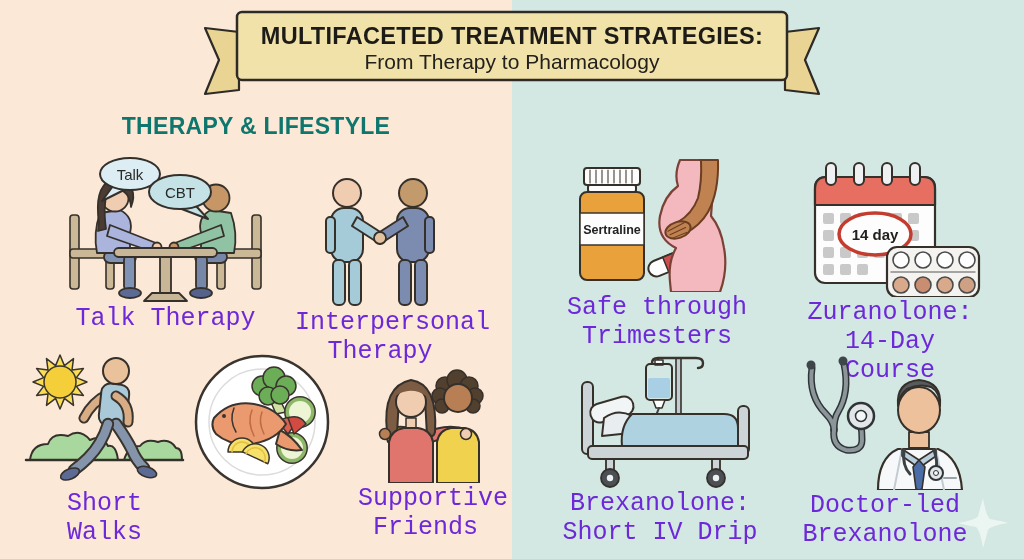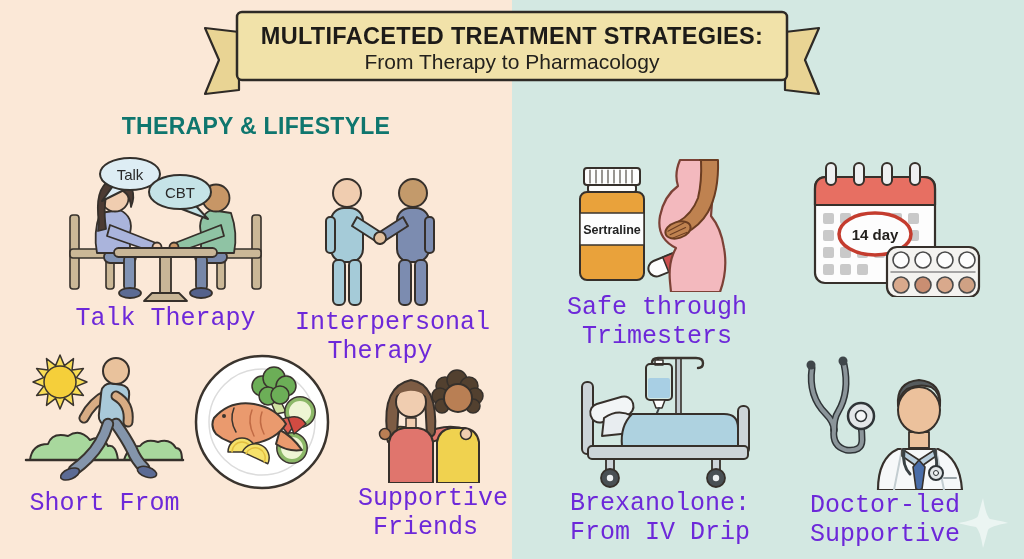--- a/index.html
+++ b/index.html
@@ -131,21 +131,21 @@
         <path d="M94 46 Q108 54 106 72" stroke="#d8ac84" stroke-width="7" fill="none"></path>
         <circle cx="94" cy="21" r="13" fill="#e9c29c" stroke="#36302b" stroke-width="2"></circle>
         <path d="M94 74 Q104 88 110 100 Q114 110 122 118" stroke="#3a342e" stroke-width="12.5" fill="none"></path>
         <path d="M94 74 Q104 88 110 100 Q114 110 122 118" stroke="#8495ab" stroke-width="8.5" fill="none"></path>
         <path d="M86 74 Q80 94 66 108 Q60 114 52 120" stroke="#3a342e" stroke-width="12.5" fill="none"></path>
         <path d="M86 74 Q80 94 66 108 Q60 114 52 120" stroke="#8495ab" stroke-width="8.5" fill="none"></path>
         <ellipse cx="125" cy="122" rx="10" ry="5" fill="#5c6b94" stroke="#36302b" stroke-width="1.6" transform="rotate(18 125 122)"></ellipse>
         <ellipse cx="48" cy="124" rx="10" ry="5" fill="#5c6b94" stroke="#36302b" stroke-width="1.6" transform="rotate(-22 48 124)"></ellipse>
       </g>
     </svg>
-    <div class="caption">Short From</div>
+    <div class="caption">Short Walks</div>
   </div>
 
   <div class="item" style="left:192px;top:352px;width:140px;">
     <svg width="140" height="140" viewBox="0 0 140 140">
       <circle cx="70" cy="70" r="66" fill="#ffffff" stroke="#3a342e" stroke-width="2.5"></circle>
       <circle cx="70" cy="70" r="53" fill="none" stroke="#dcdcdc" stroke-width="1.5"></circle>
       <g stroke="#3a342e" stroke-width="1.5">
         <path d="M78 48 L84 62 L94 60 L86 44 Z" fill="#cfe0a0"></path>
         <circle cx="70" cy="34" r="10" fill="#6cae57"></circle>
           <circle cx="82" cy="26" r="11" fill="#6cae57"></circle>
@@ -285,20 +285,22 @@
             <circle cx="128" cy="105" r="8" fill="#fdfdfd"></circle>
           <circle cx="150" cy="105" r="8" fill="#fdfdfd"></circle>
             <circle cx="172" cy="105" r="8" fill="#fdfdfd"></circle>
           <circle cx="106" cy="130" r="8" fill="#d9a98c"></circle>
             <circle cx="128" cy="130" r="8" fill="#c98e72"></circle>
           <circle cx="150" cy="130" r="8" fill="#d9a98c"></circle>
             <circle cx="172" cy="130" r="8" fill="#cfa184"></circle>
         </g>
       </g>
     </svg>
+    <div class="caption">Zuranolone:
+14-Day Course</div>
   </div>
 
   <div class="item" style="left:560px;top:348px;width:200px;">
     <svg width="200" height="140" viewBox="0 0 200 140">
       <g>
         <rect x="116" y="10" width="5" height="96" fill="#c3ccd1" stroke="#36302b" stroke-width="1.6"></rect>
         <path d="M98 10 H136 M136 10 q7 0 7 5 q0 5 -5 5 M98 10 q-6 0 -6 5 M98 10 V16" stroke="#3a342e" stroke-width="2.4" fill="none"></path>
         <rect x="95" y="12" width="8" height="5" fill="#fdfdfd" stroke="#36302b" stroke-width="1.5"></rect>
         <rect x="88" y="30" width="22" height="20" rx="2" fill="#a8cfe4"></rect>
         <rect x="86" y="16" width="26" height="36" rx="4" fill="none" stroke="#36302b" stroke-width="2"></rect>
@@ -316,21 +318,21 @@
         <rect x="28" y="98" width="160" height="13" rx="4" fill="#ccd4d8" stroke="#36302b" stroke-width="2"></rect>
         <rect x="46" y="111" width="8" height="14" fill="#ccd4d8" stroke="#36302b" stroke-width="1.8"></rect>
         <rect x="152" y="111" width="8" height="14" fill="#ccd4d8" stroke="#36302b" stroke-width="1.8"></rect>
         <circle cx="50" cy="130" r="9" fill="#4a5054" stroke="#36302b" stroke-width="1.8"></circle>
           <circle cx="50" cy="130" r="3.2" fill="#eef0f1"></circle>
         <circle cx="156" cy="130" r="9" fill="#4a5054" stroke="#36302b" stroke-width="1.8"></circle>
           <circle cx="156" cy="130" r="3.2" fill="#eef0f1"></circle>
       </g>
     </svg>
     <div class="caption">Brexanolone:
-From IV Drip</div>
+Short IV Drip</div>
   </div>
 
   <div class="item" style="left:790px;top:352px;width:190px;">
     <svg width="190" height="138" viewBox="0 0 190 138">
       <g>
         <path d="M22 16 Q18 44 36 62 Q44 70 44 78" stroke="#2f3437" stroke-width="7" fill="none"></path>
         <path d="M54 12 Q60 40 48 60 Q44 66 44 78" stroke="#2f3437" stroke-width="7" fill="none"></path>
         <path d="M44 78 Q42 94 56 98 Q72 100 72 88 Q72 80 71 74" stroke="#2f3437" stroke-width="7" fill="none"></path>
         <path d="M22 16 Q18 44 36 62 Q44 70 44 78" stroke="#8b959a" stroke-width="4" fill="none"></path>
         <path d="M54 12 Q60 40 48 60 Q44 66 44 78" stroke="#8b959a" stroke-width="4" fill="none"></path>
@@ -349,19 +351,19 @@
         <path d="M114 98 Q112 114 120 122" stroke="#3a4144" stroke-width="3" fill="none"></path>
         <path d="M144 98 Q148 110 146 116" stroke="#3a4144" stroke-width="3" fill="none"></path>
         <circle cx="146" cy="121" r="7" fill="#e2e6e8" stroke="#2f3437" stroke-width="2"></circle>
         <circle cx="146" cy="121" r="2.5" fill="#f4f6f7" stroke="#2f3437" stroke-width="1"></circle>
         <path d="M154 126 H166" stroke="#9aa4a8" stroke-width="2"></path>
         <ellipse cx="129" cy="58" rx="21" ry="23" fill="#ecc19c" stroke="#36302b" stroke-width="2"></ellipse>
         <path d="M108 54 Q106 30 129 28 Q152 30 150 54 Q150 40 141 35 Q129 31 117 37 Q109 43 108 54 Z" fill="#565b5e" stroke="#36302b" stroke-width="2"></path>
       </g>
     </svg>
     <div class="caption">Doctor-led
-Supportive</div>
+Brexanolone</div>
   </div>
 
   <svg width="56" height="56" viewBox="0 0 56 56" style="position:absolute;left:955px;top:495px;">
     <path d="M28 3 Q31 21 35 24 Q52 27 53 28 Q35 31 33 35 Q29 50 28 53 Q25 35 21 32 Q6 29 3 28 Q21 25 23 21 Q27 6 28 3 Z" fill="#ffffff" opacity="0.55"></path>
   </svg>
 </div>
 
 </body></html>

